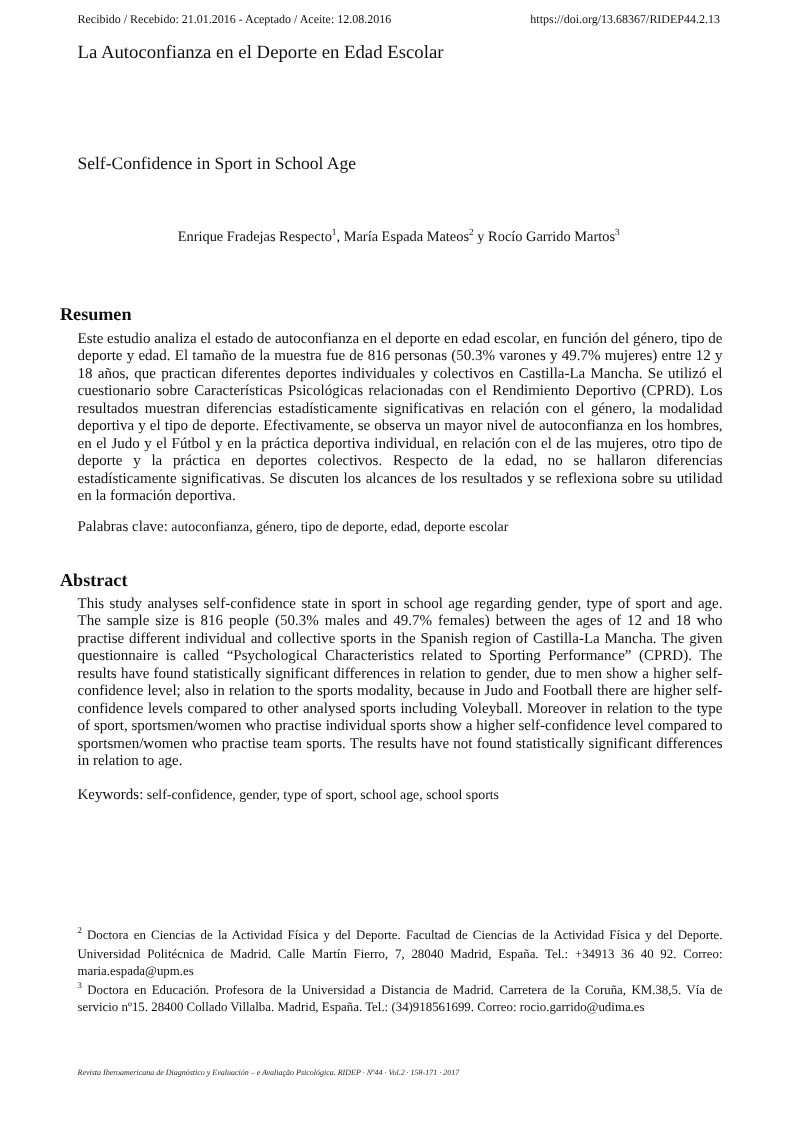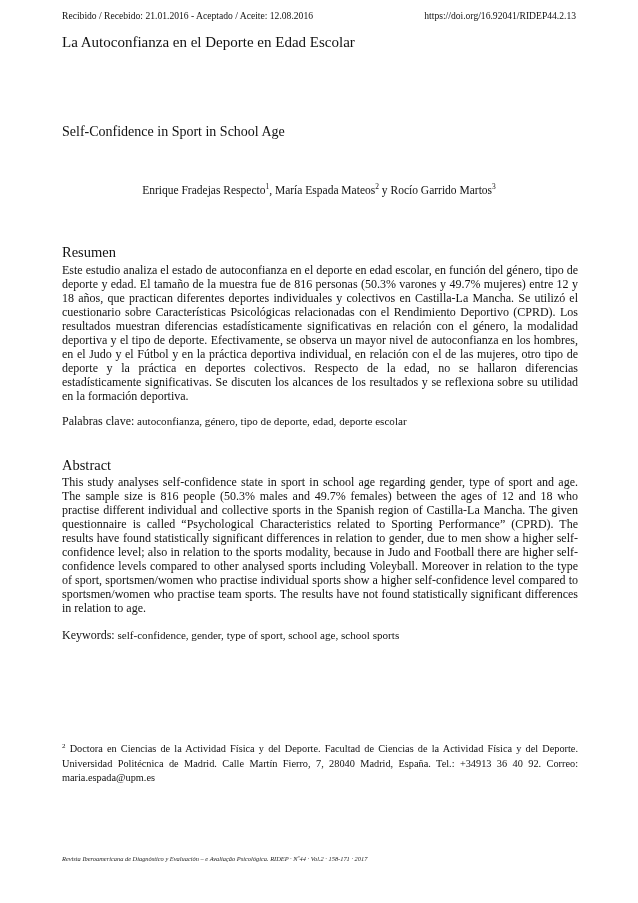--- a/index.html
+++ b/index.html
@@ -6,38 +6,38 @@
     body {
       width: 638px; height: 903px; position: relative; overflow: hidden;
       font-family: "Liberation Serif", "DejaVu Serif", serif; color: #111;
     }
     .abs { position: absolute; }
     .hdr { top: 10px; left: 62px; right: 62px; font-size: 9.6px; display: flex; justify-content: space-between; }
     .title-es { top: 34px; left: 62px; font-size: 15px; font-weight: normal; }
     .title-en { top: 124px; left: 62px; font-size: 14px; text-align: center; }
     .authors { top: 184px; left: 0; right: 0; text-align: center; font-size: 11.5px; }
     .authors sup { font-size: 7.5px; vertical-align: super; line-height: 0; }
-    .sec-h { left: 62px; font-size: 14.5px; font-weight: normal; }
+    .sec-h { left: 48px; font-size: 14.5px; font-weight: bold; }
     .para {
       left: 62px; width: 516px; font-size: 12px; line-height: 14px; text-align: justify;
       hyphens: none;
     }
     .kw { left: 62px; font-size: 11.1px; }
     .kw b { font-weight: normal; font-size: 12px; }
     .fn { left: 62px; width: 516px; font-size: 10.3px; line-height: 14.5px; text-align: justify; }
     .fn p { margin: 0; }
     .fn sup { font-size: 7px; vertical-align: super; line-height: 0; }
     .foot { top: 855px; left: 62px; font-size: 6.4px; font-style: italic; color: #222; }
   </style>
 </head>
 <body>
 
 <div class="abs hdr">
   <span>Recibido / Recebido: 21.01.2016 - Aceptado / Aceite: 12.08.2016</span>
-  <span>https://doi.org/16.92041/RIDEP44.2.13</span>
+  <span>https://doi.org/13.68367/RIDEP44.2.13</span>
 </div>
 
 <div class="abs title-es">La Autoconfianza en el Deporte en Edad Escolar</div>
 <div class="abs title-en">Self-Confidence in Sport in School Age</div>
 
 <div class="abs authors">
   <span><span>Enrique Fradejas Respecto</span><sup>1</sup><span>, </span></span><span><span>María Espada Mateos</span><sup>2</sup><span> y </span></span><span><span>Rocío Garrido Martos</span><sup>3</sup></span>
 </div>
 
 <div class="abs sec-h" style="top:244px;">Resumen</div>
@@ -49,15 +49,16 @@
 
 <div class="abs sec-h" style="top:457px;">Abstract</div>
 <div class="abs para" style="top:475px;">This study analyses self-confidence state in sport in school age regarding gender, type of sport and age. The sample size is 816 people (50.3% males and 49.7% females) between the ages of 12 and 18 who practise different individual and collective sports in the Spanish region of Castilla-La Mancha. The given questionnaire is called “Psychological Characteristics related to Sporting Performance” (CPRD). The results have found statistically significant differences in relation to gender, due to men show a higher self-confidence level; also in relation to the sports modality, because in Judo and Football there are higher self-confidence levels compared to other analysed sports including Voleyball. Moreover in relation to the type of sport, sportsmen/women who practise individual sports show a higher self-confidence level compared to sportsmen/women who practise team sports. The results have not found statistically significant differences in relation to age.</div>
 <div class="abs kw" style="top:628px;">
   <b>Keywords:</b>
   <span>self-confidence, gender, type of sport, school age, school sports</span>
 </div>
 
 <div class="abs fn" style="top:742px;">
   <p><sup>2</sup> <span>Doctora en Ciencias de la Actividad Física y del Deporte. Facultad de Ciencias de la Actividad Física y del Deporte. Universidad Politécnica de Madrid. Calle Martín Fierro, 7, 28040 Madrid, España. Tel.: +34913 36 40 92. Correo: maria.espada@upm.es</span></p>
+  <p><sup>3</sup> <span>Doctora en Educación. Profesora de la Universidad a Distancia de Madrid. Carretera de la Coruña, KM.38,5. Vía de servicio nº15. 28400 Collado Villalba. Madrid, España. Tel.: (34)918561699. Correo: rocio.garrido@udima.es</span></p>
 </div>
 
 <div class="abs foot">Revista Iberoamericana de Diagnóstico y Evaluación – e Avaliação Psicológica. RIDEP · Nº44 · Vol.2 · 158-171 · 2017</div>
 
 </body></html>

